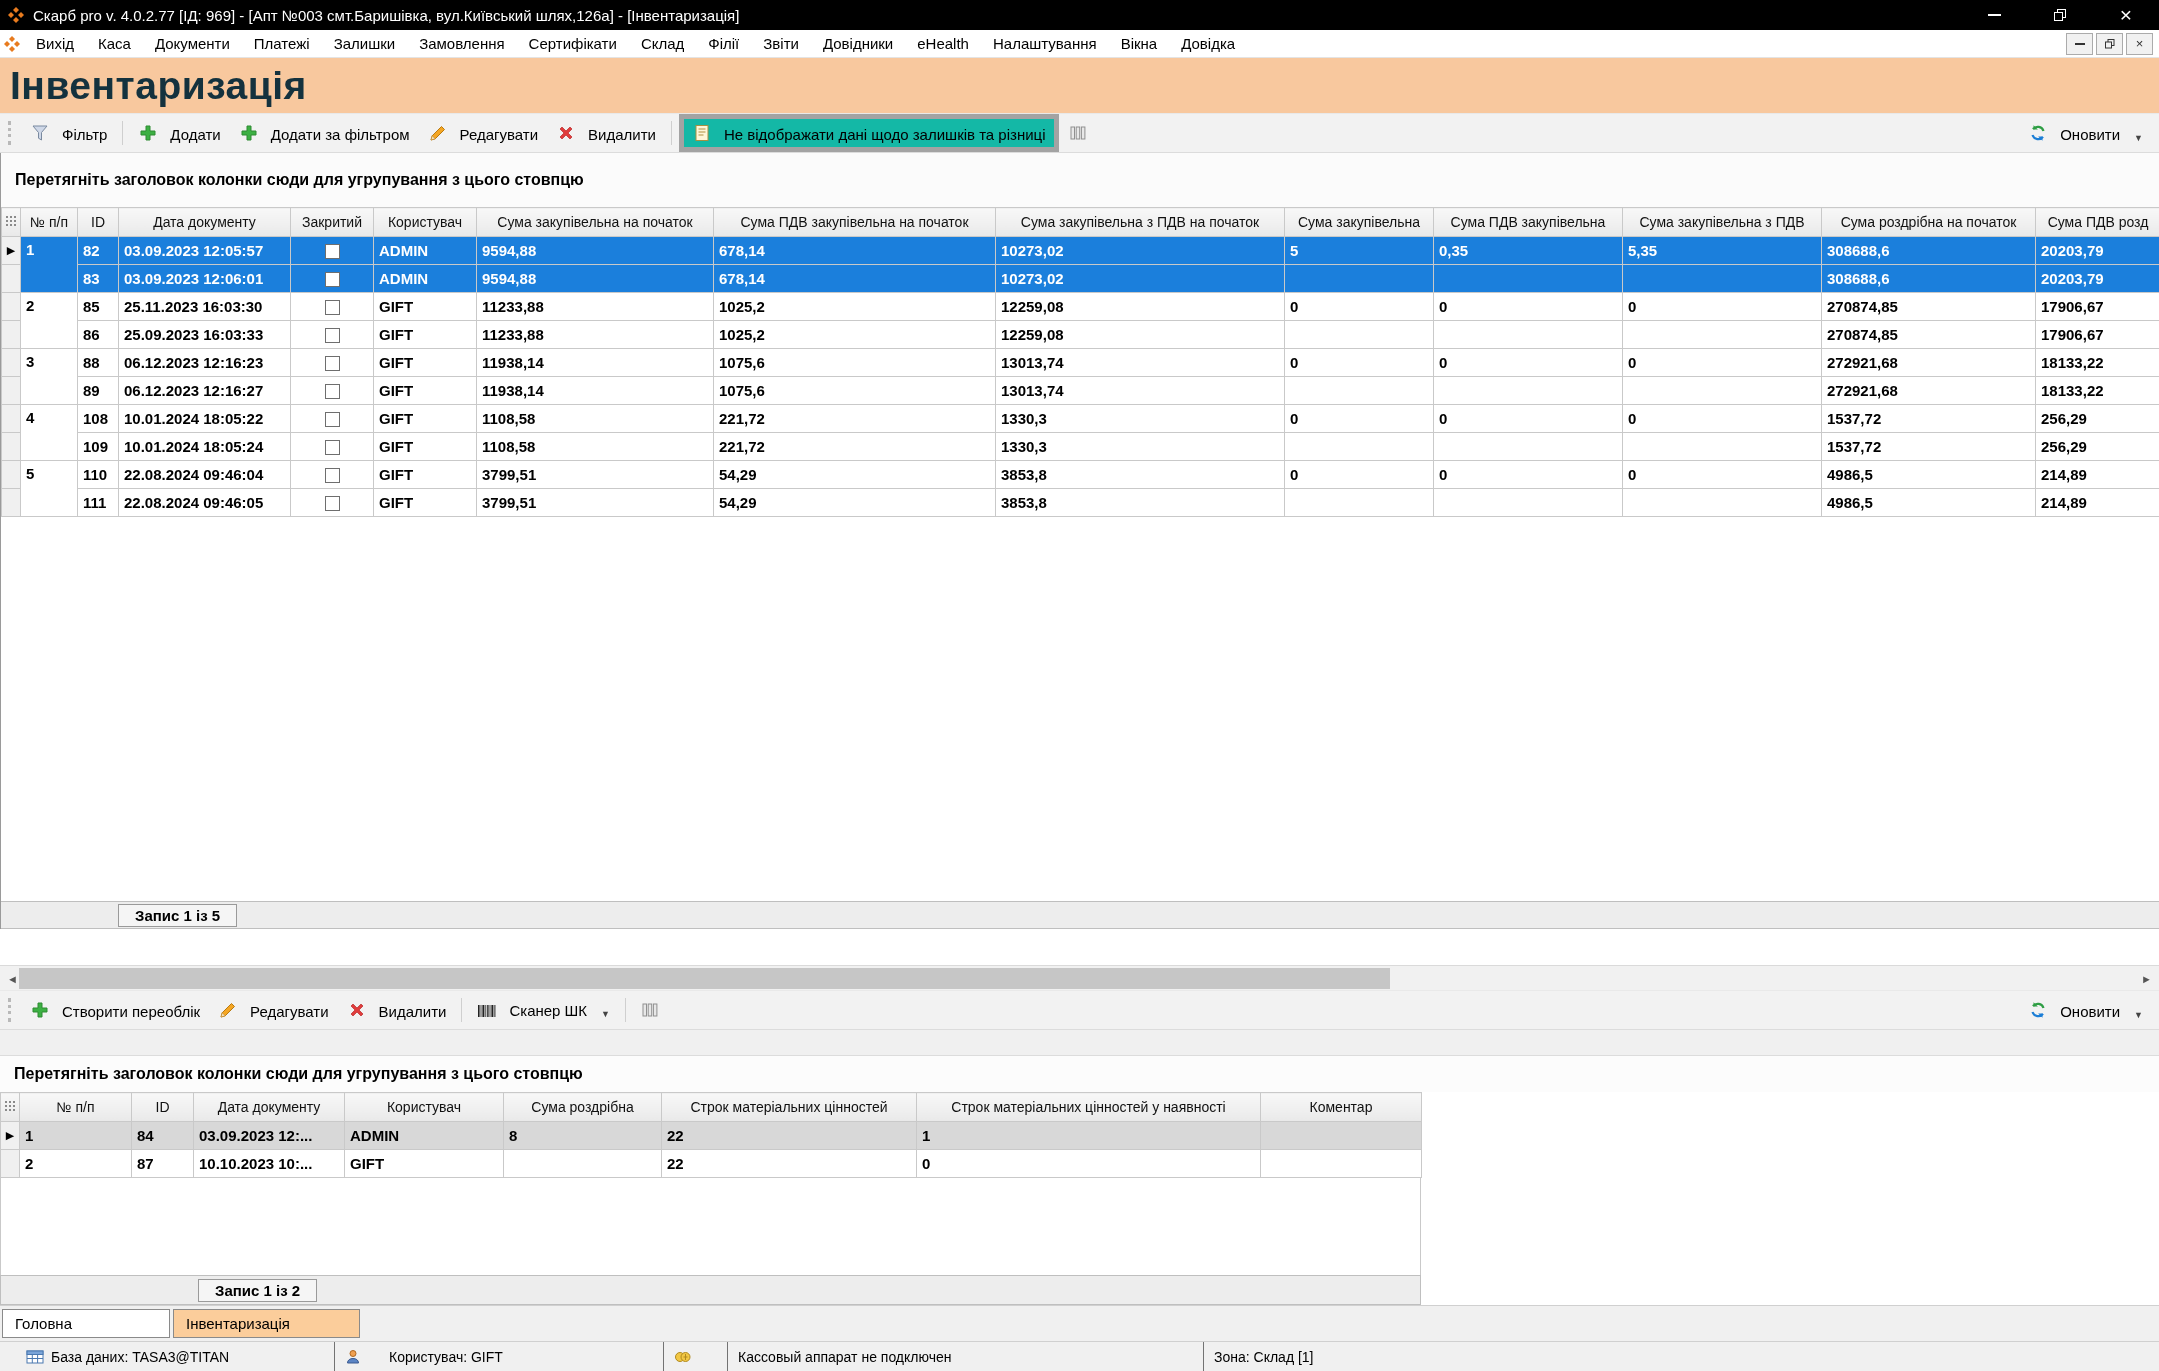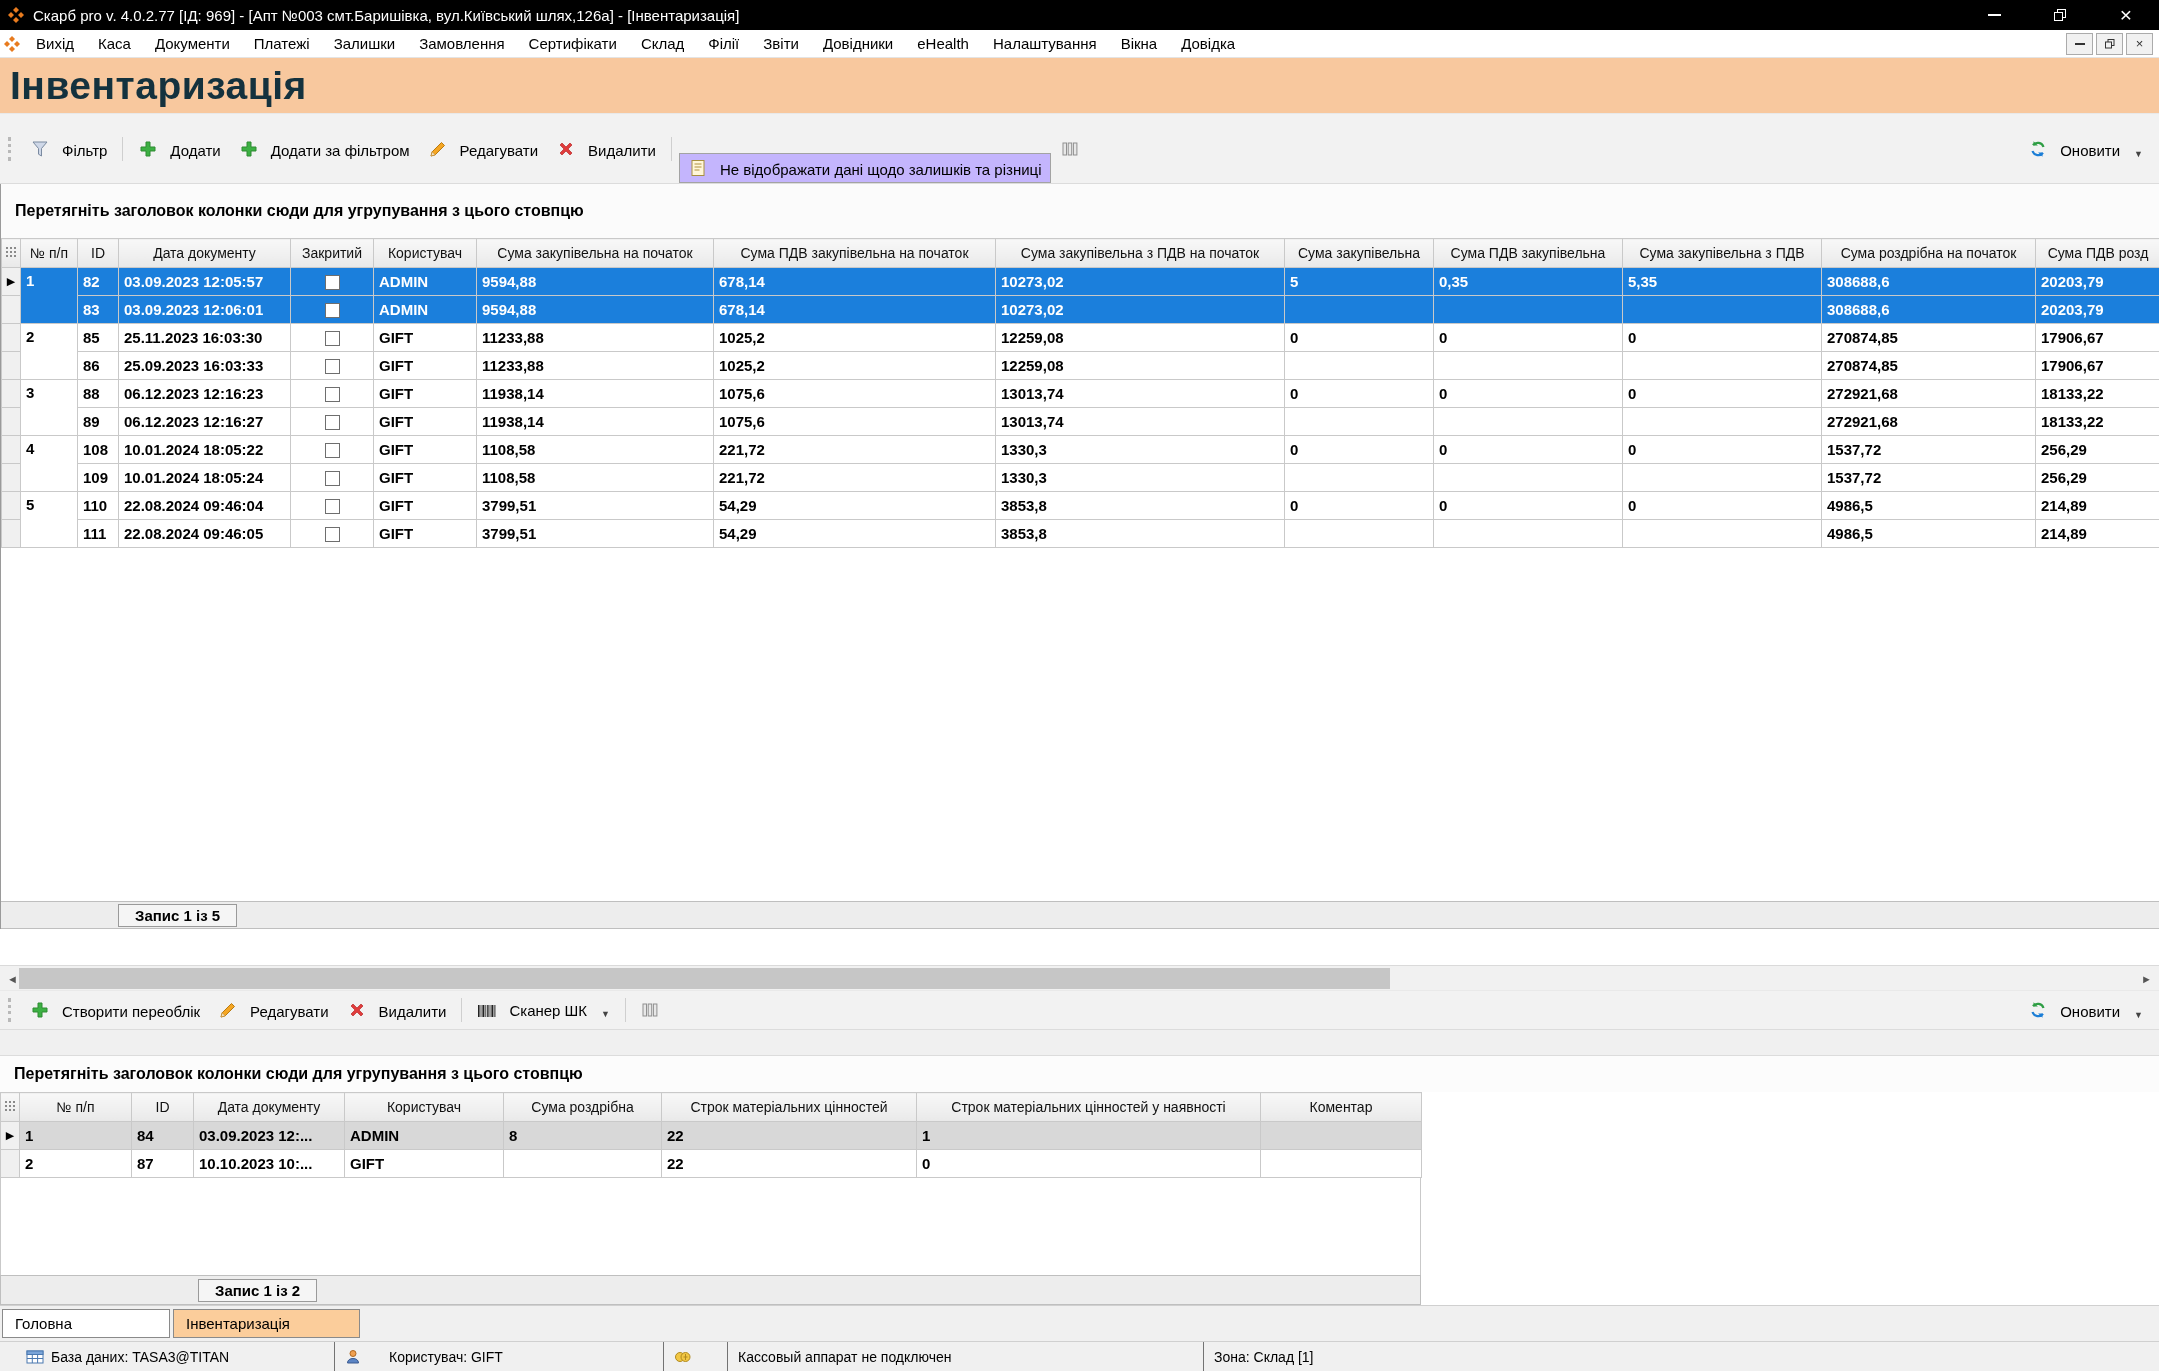--- a/index.html
+++ b/index.html
@@ -28,21 +28,21 @@
   .mdi-btn .minbar { display:block; width:10px; height:2px; background:#333; }
 
   
   .pageheader { flex:0 0 55px; background:#F8C89E; display:flex; align-items:center; padding-left:10px; }
   .page-title { font-size:39px; font-weight:bold; color:#14323E; letter-spacing:.5px; }
 
   
   .toolbar { flex:0 0 40px; background:#F2F2F2; border-bottom:1px solid #DCDCDC; border-top:1px solid #E9E9E9; display:flex; align-items:center; padding:0 8px; gap:2px; }
   .grip { width:6px; height:24px; border-left:3px dotted #b9b9b9; margin-right:6px; }
   .tbtn { display:flex; align-items:flex-end; gap:12px; padding:4px 8px; white-space:nowrap; cursor:default; }
-  .tbtn.boxed { border:1px solid #a3a3a3; background:#c4b5fd;margin-top:39px; }
+  .tbtn.boxed { border:5px solid #a3a3a3; background:#14b8a6; }
   .tsep { width:1px; height:24px; background:#cfcfcf; margin:0 5px; }
   .toolbar .spacer { flex:1; }
   .caret { font-size:9px; color:#444; margin-left:2px; }
 
   
   .hintrow { display:flex; align-items:center; padding-left:14px; font-weight:bold; font-size:16px; background:#FBFBFB; }
   .hint1 { flex:0 0 54px; }
   .hint2 { flex:0 0 36px; background:#FCFCFC; }
 
   

